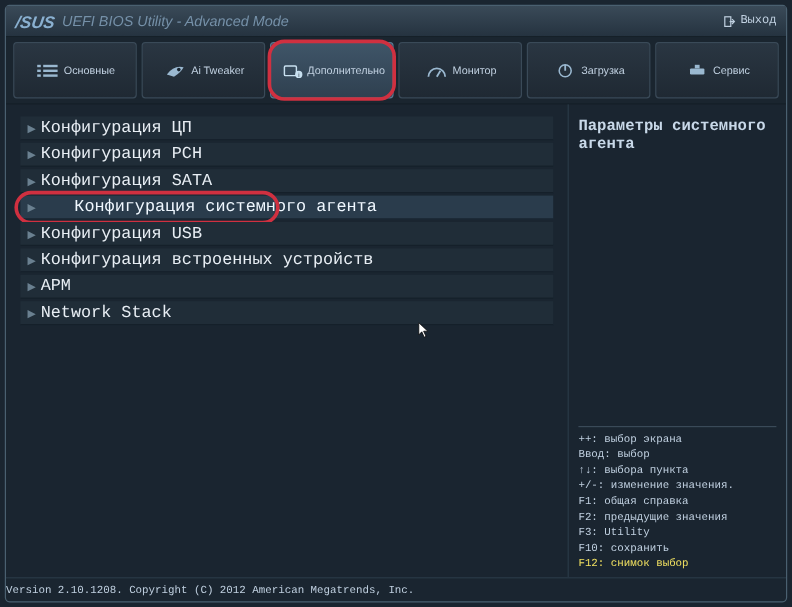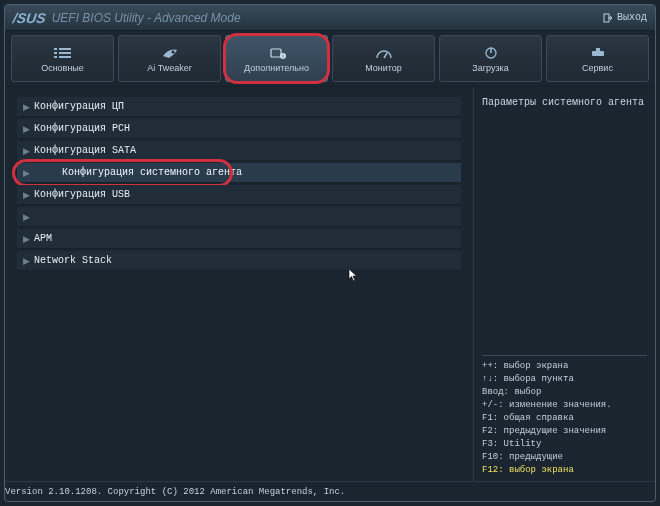--- a/index.html
+++ b/index.html
@@ -67,21 +67,20 @@
     background: #1a252f;
     padding: 4px 6px;
     gap: 4px;
   }
   .tab {
     flex: 1;
     border: 1px solid #3a4a58;
     border-radius: 3px;
     background: linear-gradient(to bottom, #2a3642, #1f2933);
     display: flex;
-    flex-direction: column;
     align-items: center;
     justify-content: center;
     gap: 2px;
     cursor: pointer;
     position: relative;
   }
   .tab.active {
     background: linear-gradient(to bottom, #3f5568, #2f4050);
     border-color: #5a7890;
     text-align: center;
@@ -117,41 +116,41 @@
     border-bottom: 1px solid #15202a;
     padding: 0 6px;
     margin-bottom: 2px;
     cursor: pointer;
     position: relative;
   }
   .menu-item .arrow {
     font-size: 9px; color: #6a8090; margin-right: 4px;
     font-family: Arial;
   }
-  .menu-item .mtext { color: #e8eef4; font-size: 10px; }
+  .menu-item .mtext { color: #e8eef4; font-size: 14px; }
   .menu-item.selected {
     background: #2a3c4c;
   }
   .menu-item.selected .mtext { color: #f0f8ff; padding-left: 28px; }
   .ring-item {
     top: -4px; left: -5px; right: 228px; bottom: -4px;
   }
   .item-holder { position: relative; }
   .right-panel {
     width: 182px;
     border-left: 1px solid #2a3a48;
     display: flex;
     flex-direction: column;
     padding: 10px 8px 4px 8px;
   }
   .desc-area {
     flex: 1;
   }
   .desc-text {
-    font-size: 10px; color: #c8d8e8;
+    font-size: 13px; color: #c8d8e8; font-weight: bold;
   }
   .divider {
     border: none;
     border-top: 1px solid #3a4a58;
     margin: 4px 0;
   }
   .keyhelp {
     font-size: 9px;
     line-height: 13px;
     color: #c0d0e0;
@@ -277,46 +276,47 @@
           <span class="mtext">Конфигурация системного агента</span>
         </div>
         <div class="highlight-ring ring-item"></div>
       </div>
       <div class="menu-item">
         <span class="arrow">▶</span>
         <span class="mtext">Конфигурация USB</span>
       </div>
       <div class="menu-item">
         <span class="arrow">▶</span>
+        <span class="mtext">Конфигурация встроенных устройств</span>
       </div>
       <div class="menu-item">
         <span class="arrow">▶</span>
         <span class="mtext">APM</span>
       </div>
       <div class="menu-item">
         <span class="arrow">▶</span>
         <span class="mtext">Network Stack</span>
       </div>
     </div>
 
     <div class="right-panel">
       <div class="desc-area">
         <div class="desc-text">Параметры системного агента</div>
       </div>
       <hr class="divider">
       <div class="keyhelp">
         <div>++: выбор экрана</div>
+        <div>Ввод: выбор</div>
         <div>↑↓: выбора пункта</div>
-        <div>Ввод: выбор</div>
         <div>+/-: изменение значения.</div>
         <div>F1: общая справка</div>
         <div>F2: предыдущие значения</div>
         <div>F3: Utility</div>
-        <div>F10: предыдущие</div>
-        <div class="hot">F12: выбор экрана</div>
+        <div>F10: сохранить</div>
+        <div class="hot">F12: снимок выбор</div>
       </div>
     </div>
   </div>
 
   <div class="footer">
     <span>Version 2.10.1208. Copyright (C) 2012 American Megatrends, Inc.</span>
   </div>
 </div>
 
 <div class="cursor">

